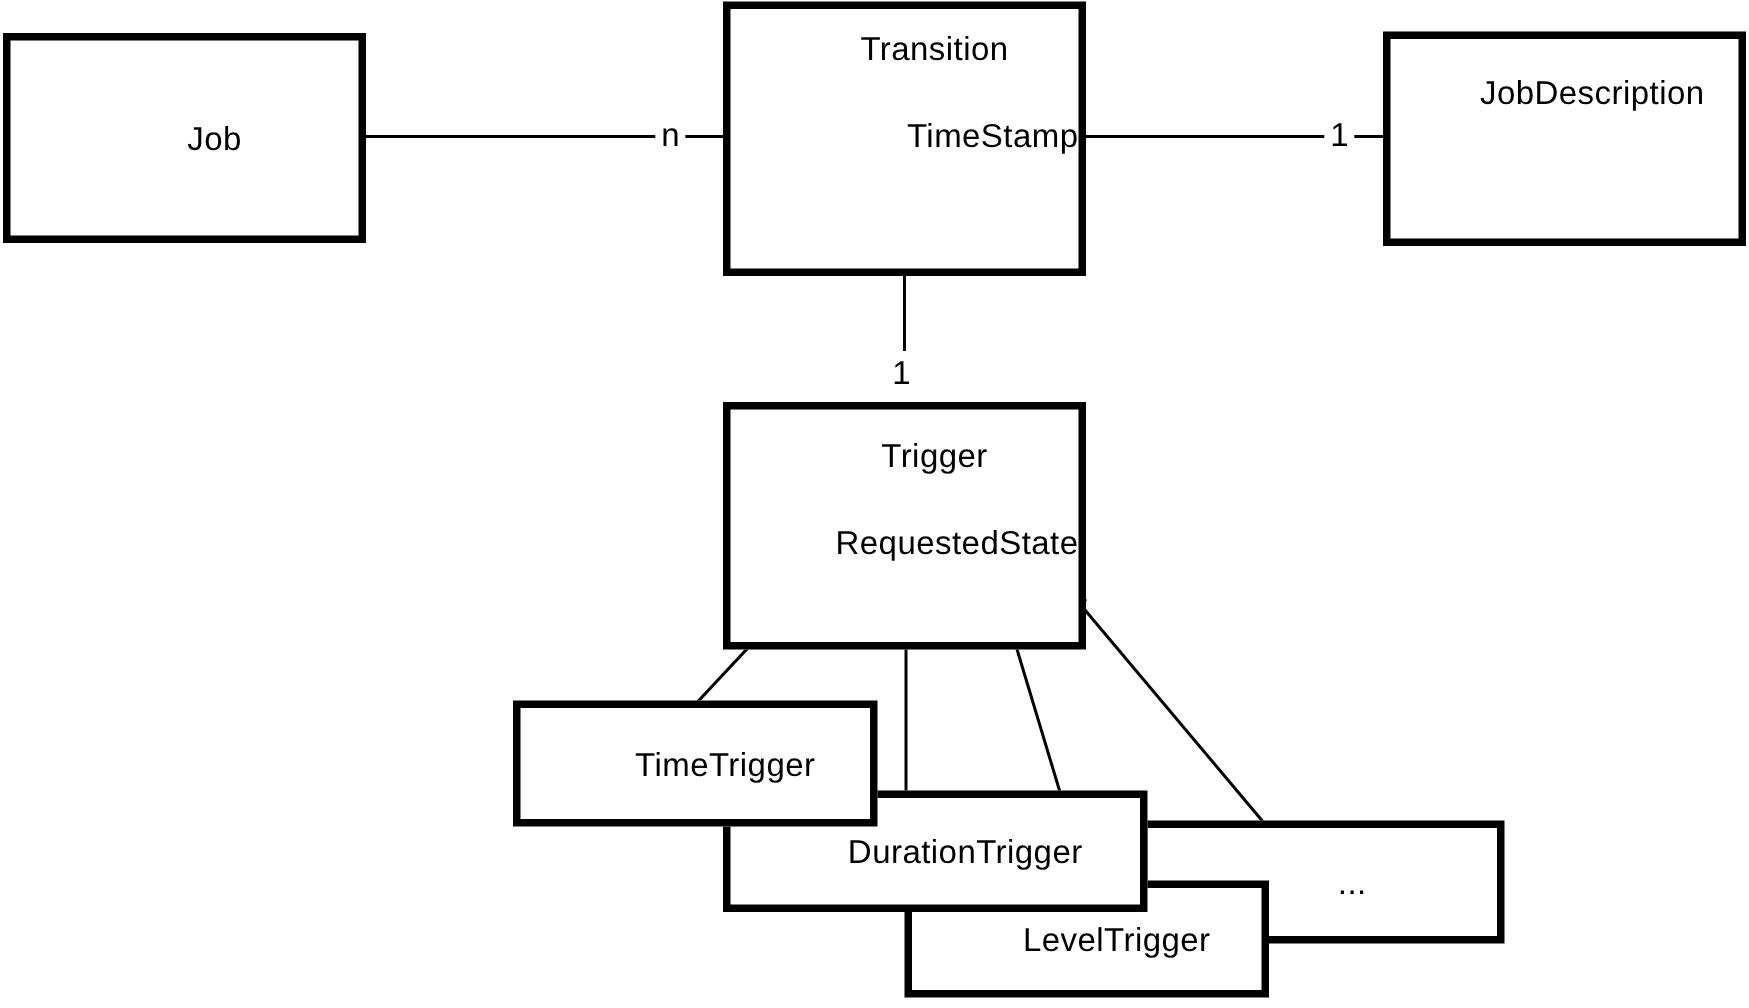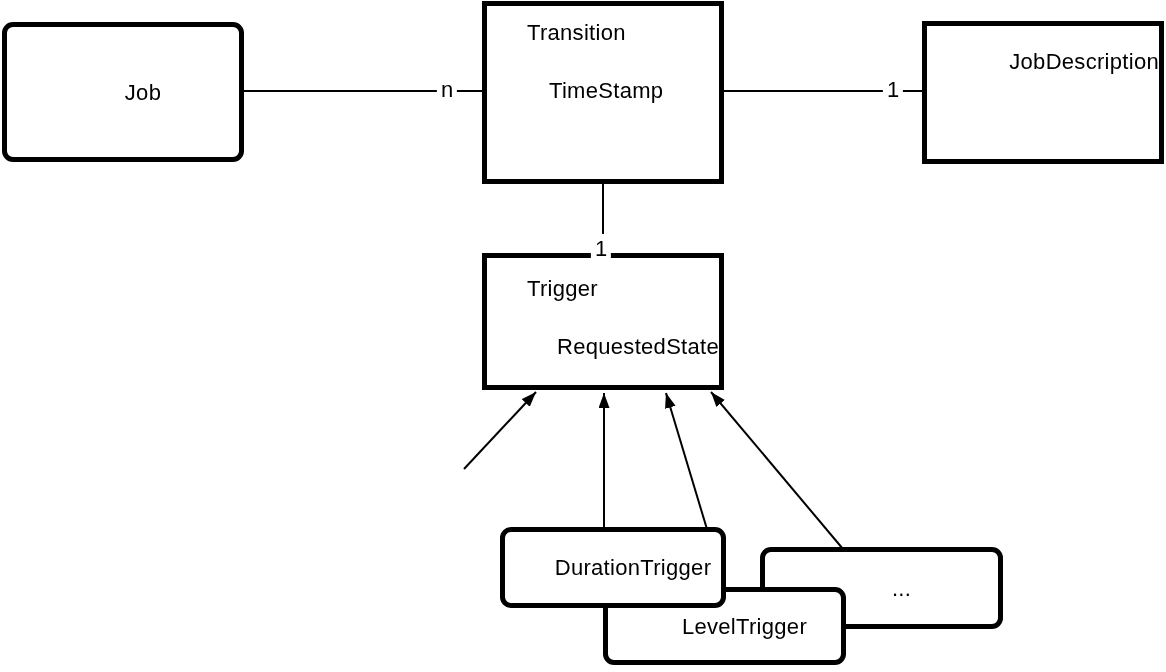--- a/index.html
+++ b/index.html
@@ -21,41 +21,40 @@
   .box {
     position: absolute;
     box-sizing: border-box;
     background: #ffffff;
     border: 5px solid #000000;
     font-size: 22px;
     line-height: 29px;
     letter-spacing: 0.3px;
     white-space: nowrap;
   }
-  .box .title { text-align: left; padding-left: 40px; }
+  .box .title { text-align: center; padding-left: 40px; }
   .box .blank { height: 29px; }
   .single {
     display: flex;
     align-items: center;
     justify-content: center;
-    border-radius: 11px;
   }
   
   #box-job             { left: 2px;   top: 22px;  width: 242px; height: 140px; z-index: 10; }
   #box-transition      { left: 482px; top: 1px;   width: 242px; height: 183px; z-index: 10; padding-top: 12px; }
   #box-jobdescription  { left: 922px; top: 21px;  width: 242px; height: 143px; z-index: 10; padding-top: 21px; }
-  #box-trigger         { left: 482px; top: 253px; width: 242px; height: 137px; z-index: 10; padding-top: 16px; }
+  #box-trigger         { left: 482px; top: 268px; width: 242px; height: 165px; z-index: 10; padding-top: 16px; }
   #box-timetrigger     { left: 342px; top: 467px; width: 243px; height: 84px;  z-index: 14; }
-  #box-durationtrigger { left: 500px; top: 527px; width: 226px; height: 81px;  z-index: 13; }
+  #box-durationtrigger { left: 482px; top: 527px; width: 283px; height: 81px;  z-index: 13; }
   #box-leveltrigger    { left: 603px; top: 587px; width: 243px; height: 78px;  z-index: 12; }
   #box-ellipsis        { left: 760px; top: 547px; width: 243px; height: 82px;  z-index: 11; }
 
-  #box-transition .attrs { padding-left: 62px; text-align: left; }
+  #box-transition .attrs { padding-left: 62px; text-align: right; }
   #box-jobdescription .title,
-  #box-jobdescription .attrs { text-align: right; padding-left: 37px; }
+  #box-jobdescription .attrs { text-align: center; padding-left: 37px; }
   #box-trigger .attrs { text-align: right; }
 
   .mlabel {
     position: absolute;
     transform: translate(-50%, -50%);
     background: #ffffff;
     padding: 0 4px;
     font-size: 22px;
     line-height: 28px;
     z-index: 20;
@@ -102,20 +101,23 @@
   </div>
 
   <div class="box" id="box-trigger">
     <div class="title">Trigger</div>
     <div class="blank"></div>
     <div class="attrs">
       <div>RequestedState</div>
     </div>
   </div>
 
+  <div class="box single" id="box-timetrigger">
+    <div class="title">TimeTrigger</div>
+  </div>
 
   <div class="box single" id="box-durationtrigger">
     <div class="title">DurationTrigger</div>
   </div>
 
   <div class="box single" id="box-leveltrigger">
     <div class="title">LevelTrigger</div>
   </div>
 
   <div class="box single" id="box-ellipsis">

